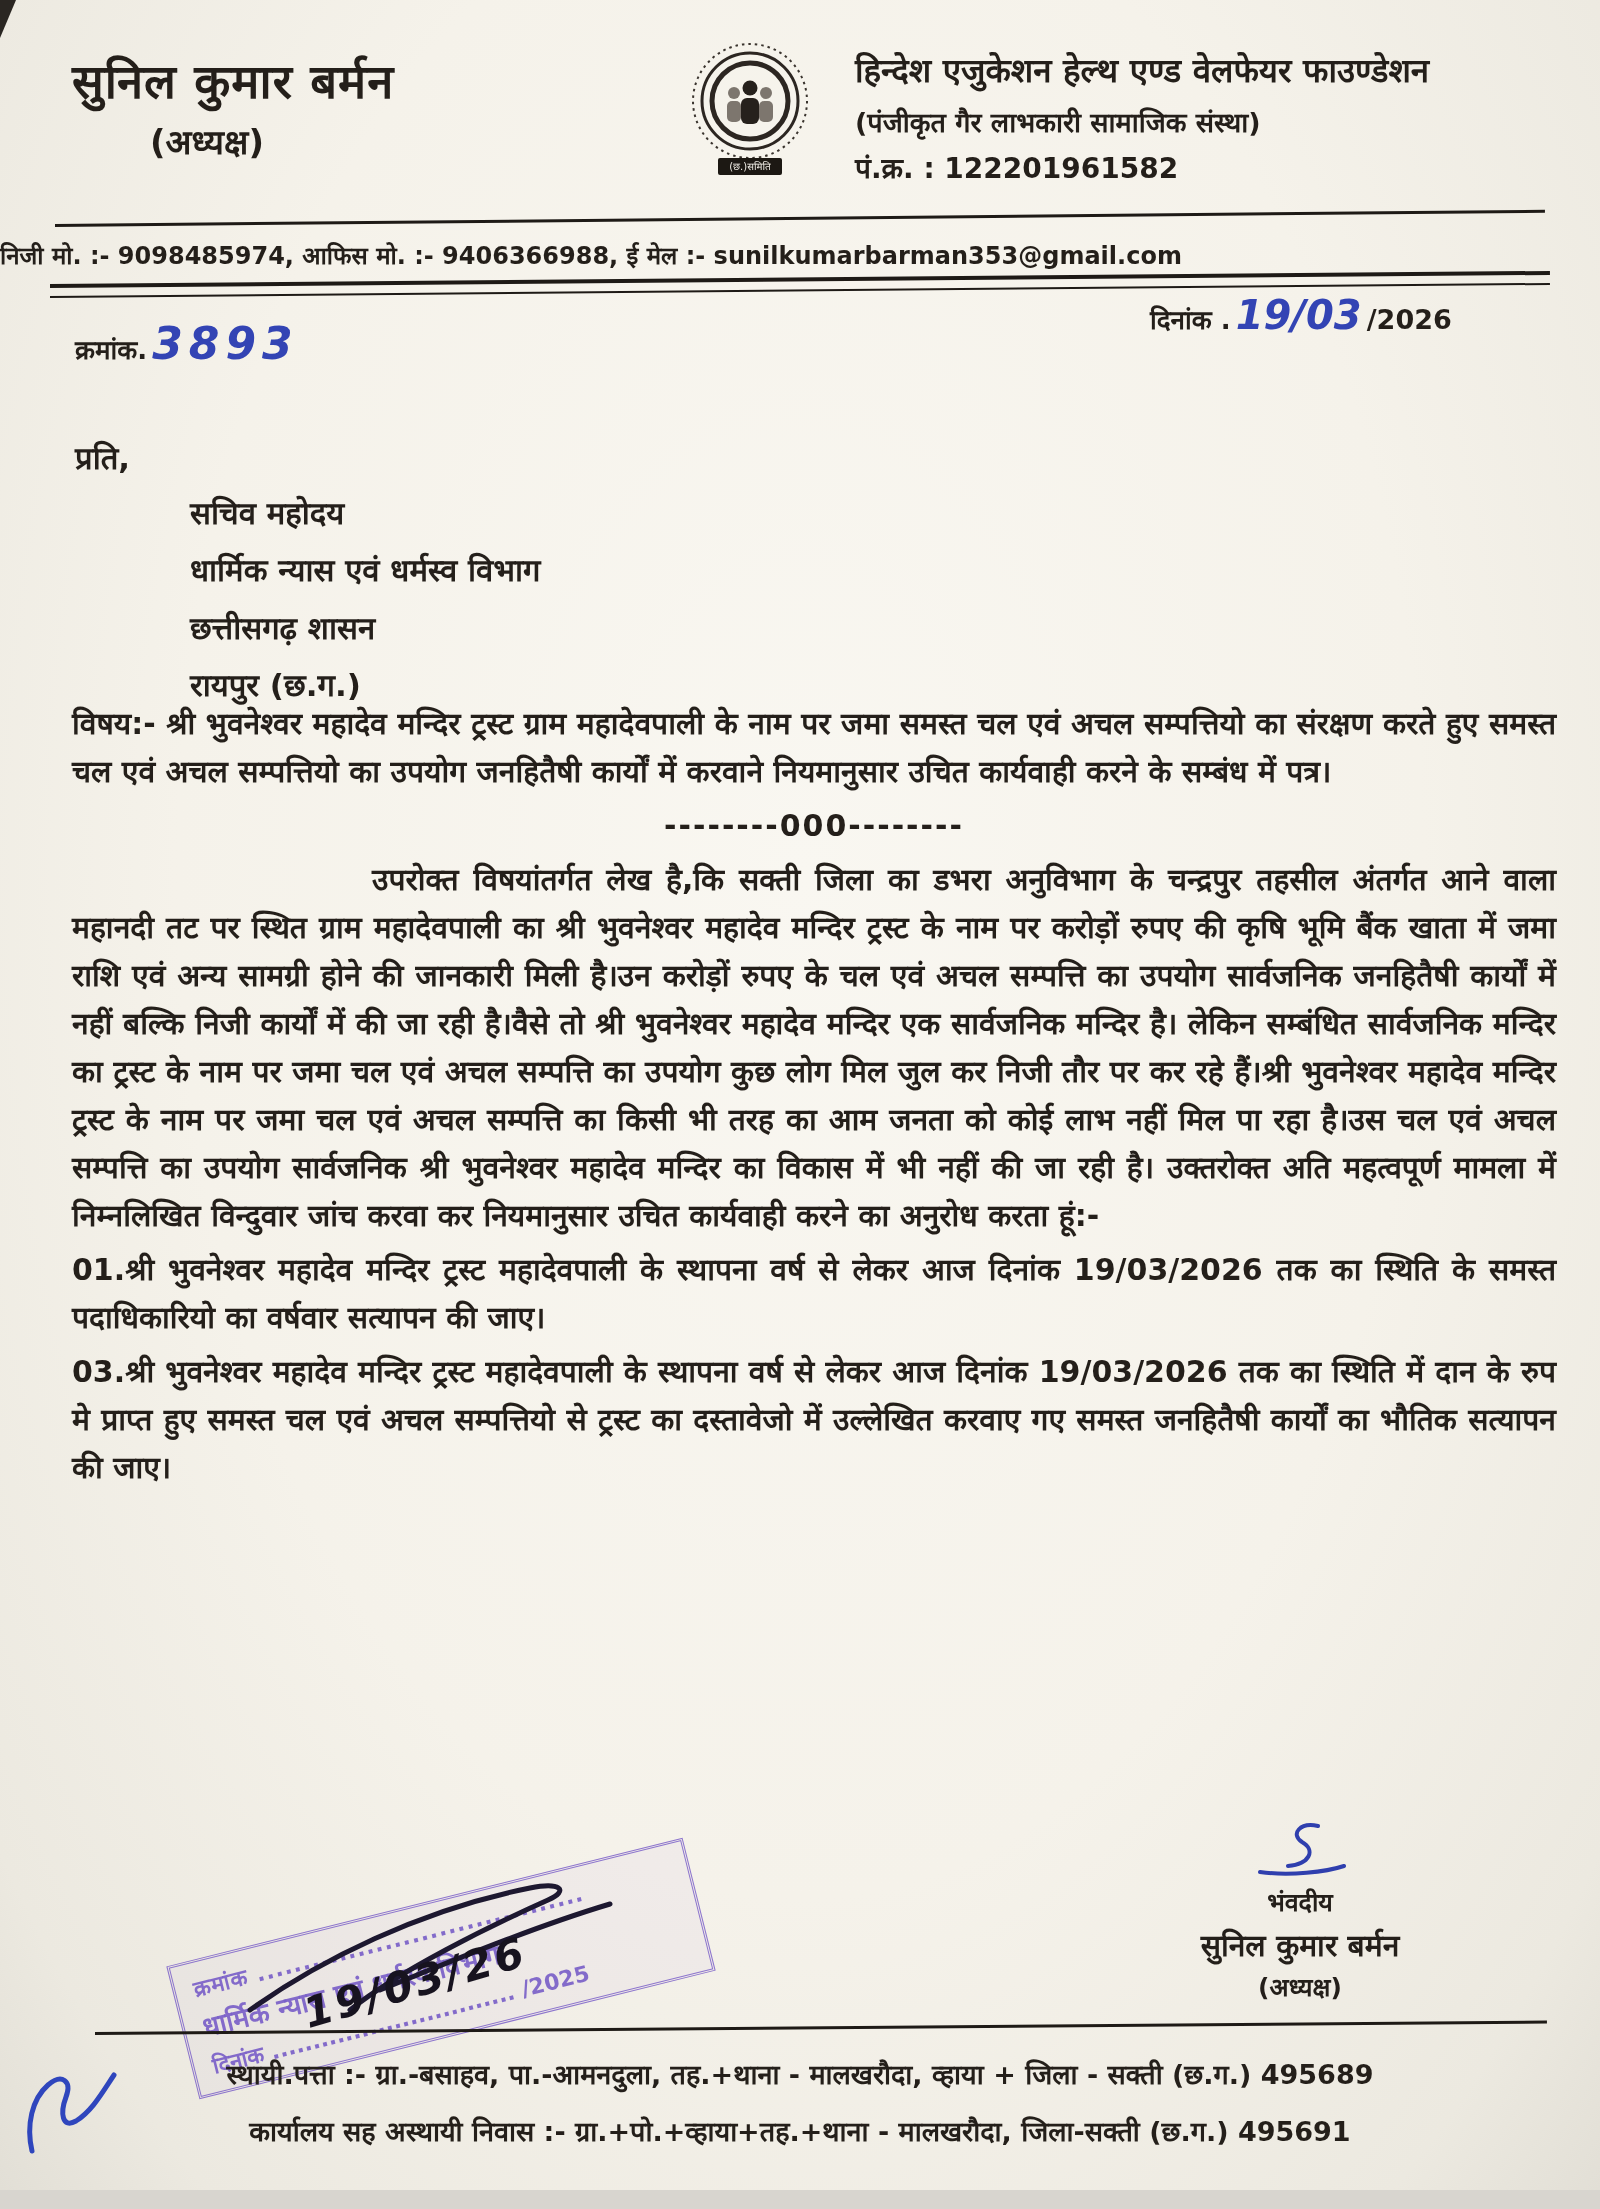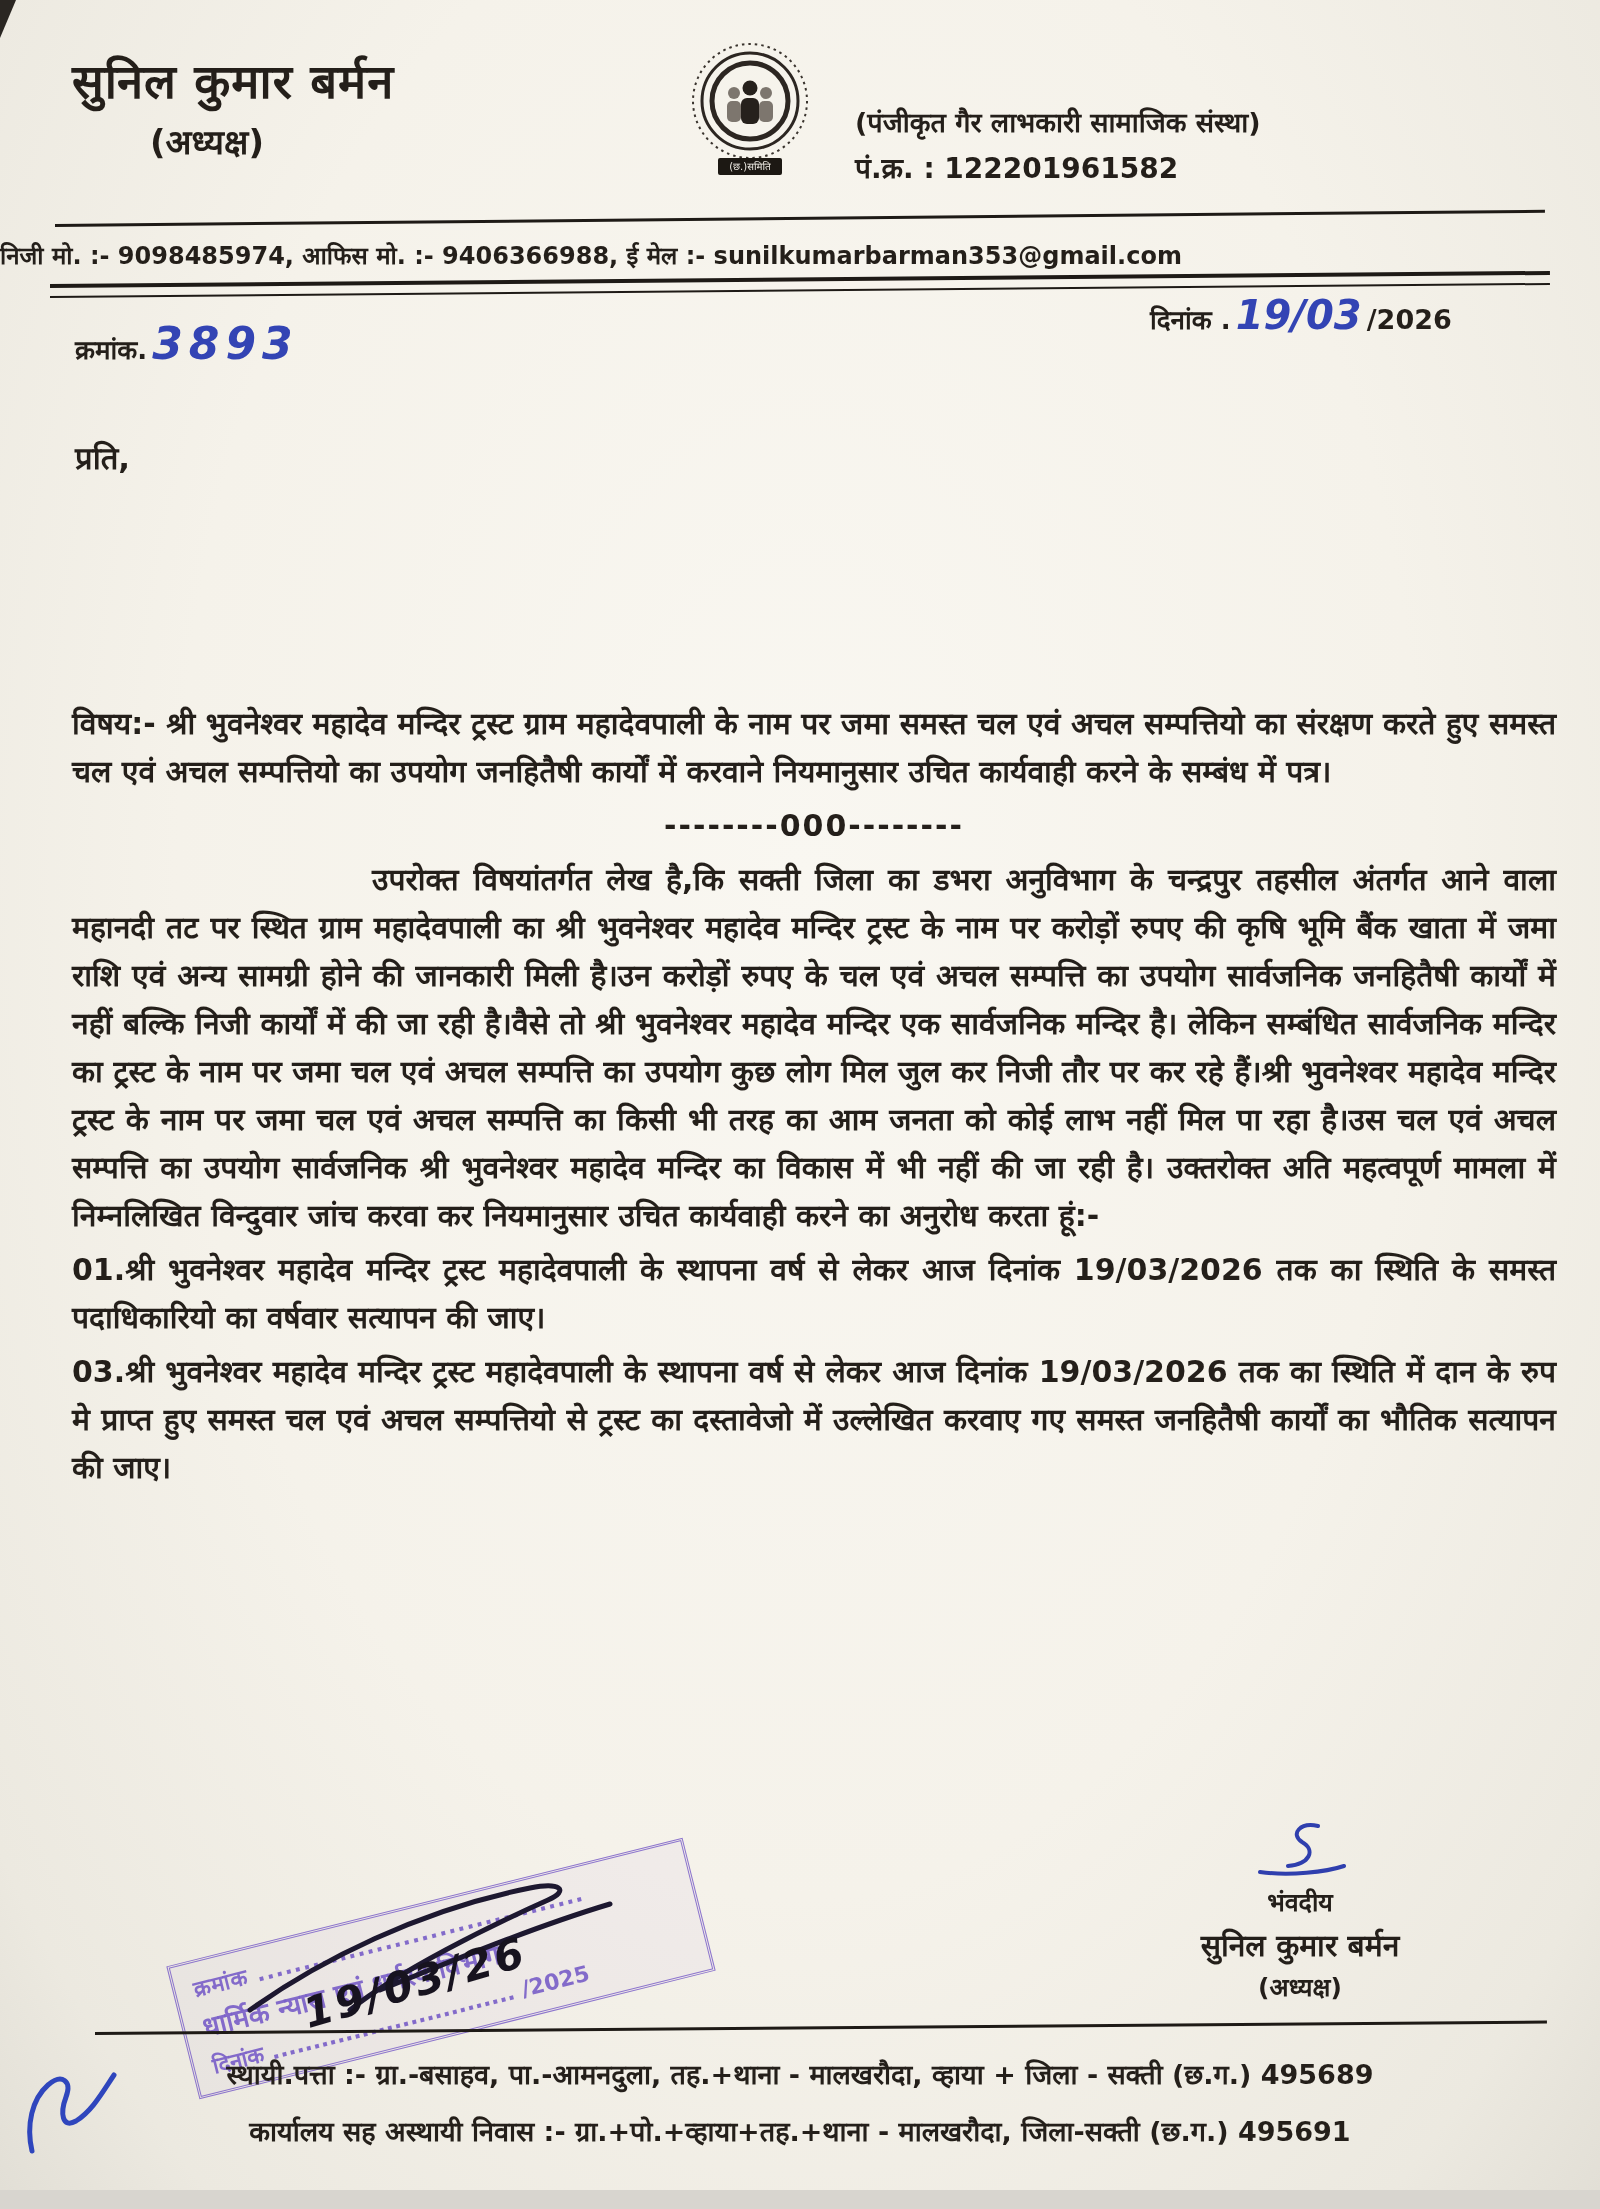--- a/index.html
+++ b/index.html
@@ -85,39 +85,46 @@
       <rect x="79" y="63" width="14" height="21" rx="5" fill="#7d766e"></rect>
 
       <circle cx="70" cy="50" r="7.5" fill="#26211c"></circle>
       <rect x="61" y="60" width="18" height="26" rx="6" fill="#26211c"></rect>
 
       <rect x="38" y="120" width="64" height="17" rx="2" fill="#1c1813"></rect>
       <text x="70" y="132" text-anchor="middle" font-size="10" fill="#f2efe8" font-family="DejaVu Sans, sans-serif">(छ.)समिति</text>
     </svg>
   </div>
 
+  <div class="abs dev org-name" style="left:855px;top:50px;width:600px;">हिन्देश एजुकेशन हेल्थ एण्ड वेलफेयर फाउण्डेशन</div>
   <div class="abs dev org-sub" style="left:855px;top:103px;">(पंजीकृत गैर लाभकारी सामाजिक संस्था)</div>
   <div class="abs dev org-reg" style="left:855px;top:148px;">पं.क्र. : 122201961582</div>
 
   <div class="abs rule" style="left:55px;top:224px;width:1490px;height:3px;transform:rotate(-0.55deg);transform-origin:left center;"></div>
   <div class="abs dev contact" style="left:0;top:238px;width:1600px;text-align:left;">निजी मो. :- 9098485974, आफिस मो. :- 9406366988, ई मेल :- sunilkumarbarman353@gmail.com</div>
   <div class="abs rule" style="left:50px;top:284px;width:1500px;height:4px;transform:rotate(-0.5deg);transform-origin:left center;"></div>
   <div class="abs rule" style="left:50px;top:296px;width:1500px;height:2px;transform:rotate(-0.5deg);transform-origin:left center;"></div>
 
   <div class="abs" style="left:75px;top:318px;">
     <span class="dev meta-label">क्रमांक.</span>
     <span class="hand-blue" style="font-size:44px;letter-spacing:6px;">3893</span>
   </div>
   <div class="abs" style="left:1150px;top:292px;">
     <span class="dev meta-label">दिनांक .</span>
     <span class="hand-blue" style="font-size:40px;">19/03</span>
     <span class="dev" style="font-size:27px;">/2026</span>
   </div>
 
   <div class="abs dev recipient" style="left:75px;top:430px;text-align:right;">प्रति,</div>
+  <div class="abs dev recipient" style="left:190px;top:485px;">
+    <div>सचिव महोदय</div>
+    <div>धार्मिक न्यास एवं धर्मस्व विभाग</div>
+    <div>छत्तीसगढ़ शासन</div>
+    <div>रायपुर (छ.ग.)</div>
+  </div>
 
   <div class="abs dev bodycol" style="left:72px;top:700px;width:1484px;">
     <p>विषय:- श्री भुवनेश्वर महादेव मन्दिर ट्रस्ट ग्राम महादेवपाली के नाम पर जमा समस्त चल एवं अचल सम्पत्तियो का संरक्षण करते हुए समस्त चल एवं अचल सम्पत्तियो का उपयोग जनहितैषी कार्यों में करवाने नियमानुसार उचित कार्यवाही करने के सम्बंध में पत्र।</p>
     <p class="divider">--------000--------</p>
     <p class="indent">उपरोक्त विषयांतर्गत लेख है,कि सक्ती जिला का डभरा अनुविभाग के चन्द्रपुर तहसील अंतर्गत आने वाला महानदी तट पर स्थित ग्राम महादेवपाली का श्री भुवनेश्वर महादेव मन्दिर ट्रस्ट के नाम पर करोड़ों रुपए की कृषि भूमि बैंक खाता में जमा राशि एवं अन्य सामग्री होने की जानकारी मिली है।उन करोड़ों रुपए के चल एवं अचल सम्पत्ति का उपयोग सार्वजनिक जनहितैषी कार्यों में नहीं बल्कि निजी कार्यों में की जा रही है।वैसे तो श्री भुवनेश्वर महादेव मन्दिर एक सार्वजनिक मन्दिर है। लेकिन सम्बंधित सार्वजनिक मन्दिर का ट्रस्ट के नाम पर जमा चल एवं अचल सम्पत्ति का उपयोग कुछ लोग मिल जुल कर निजी तौर पर कर रहे हैं।श्री भुवनेश्वर महादेव मन्दिर ट्रस्ट के नाम पर जमा चल एवं अचल सम्पत्ति का किसी भी तरह का आम जनता को कोई लाभ नहीं मिल पा रहा है।उस चल एवं अचल सम्पत्ति का उपयोग सार्वजनिक श्री भुवनेश्वर महादेव मन्दिर का विकास में भी नहीं की जा रही है। उक्तरोक्त अति महत्वपूर्ण मामला में निम्नलिखित विन्दुवार जांच करवा कर नियमानुसार उचित कार्यवाही करने का अनुरोध करता हूं:-</p>
     <p>01.श्री भुवनेश्वर महादेव मन्दिर ट्रस्ट महादेवपाली के स्थापना वर्ष से लेकर आज दिनांक 19/03/2026 तक का स्थिति के समस्त पदाधिकारियो का वर्षवार सत्यापन की जाए।</p>
     <p>03.श्री भुवनेश्वर महादेव मन्दिर ट्रस्ट महादेवपाली के स्थापना वर्ष से लेकर आज दिनांक 19/03/2026 तक का स्थिति में दान के रुप मे प्राप्त हुए समस्त चल एवं अचल सम्पत्तियो से ट्रस्ट का दस्तावेजो में उल्लेखित करवाए गए समस्त जनहितैषी कार्यों का भौतिक सत्यापन की जाए।</p>
   </div>
 
   <div class="abs sig-block" style="left:1120px;top:1820px;width:360px;">

